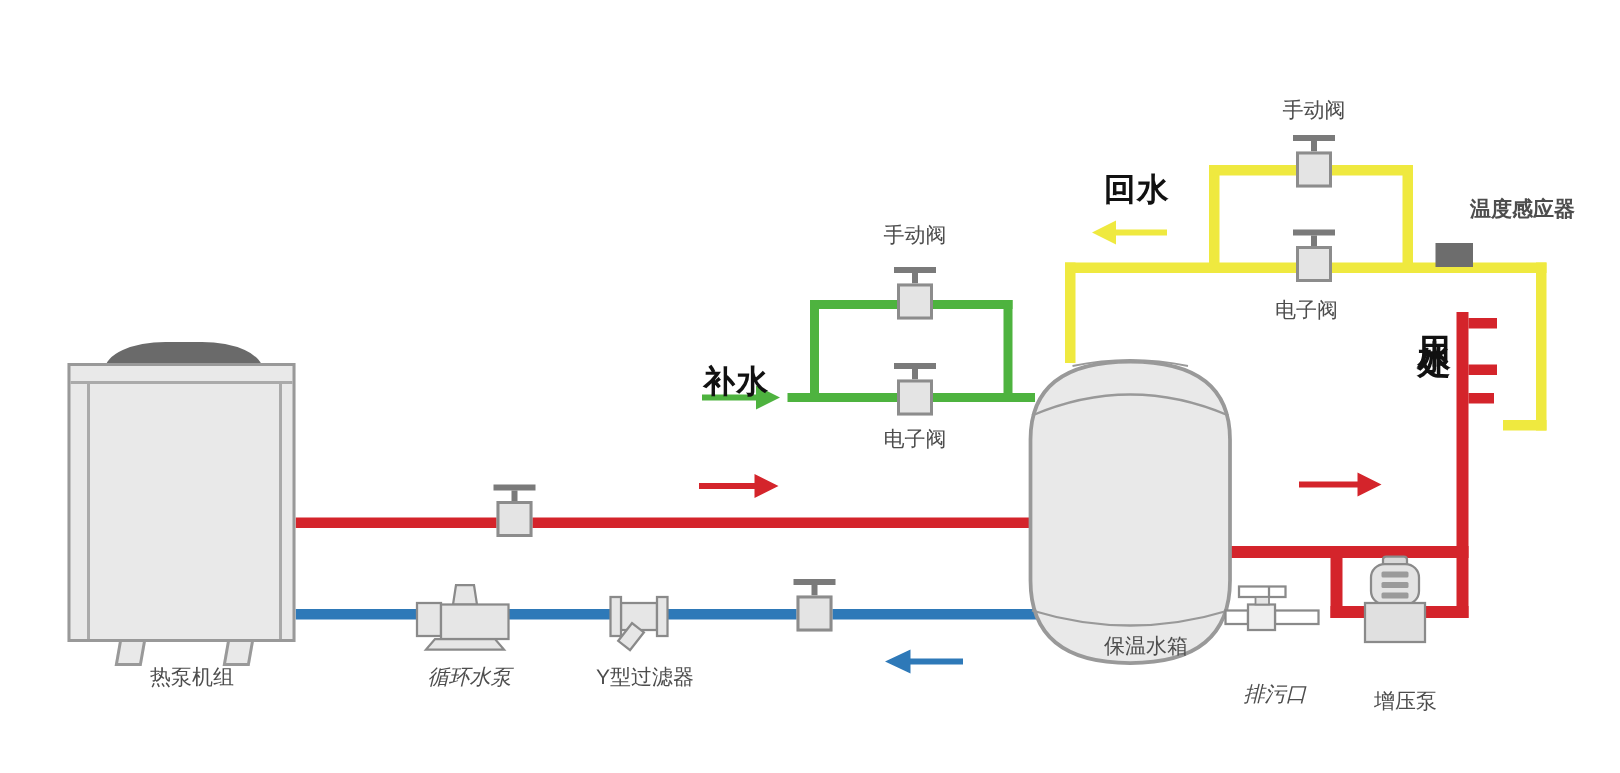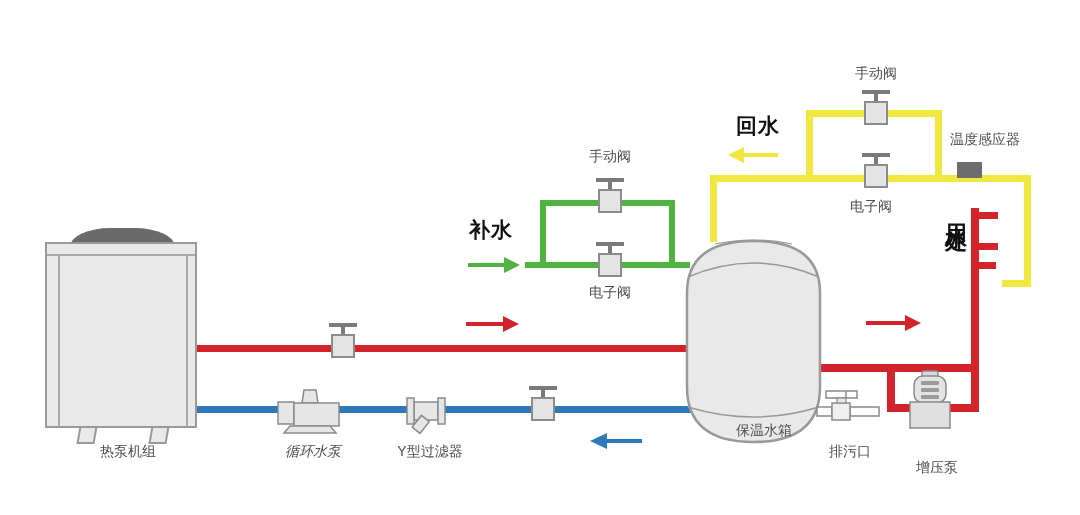--- a/index.html
+++ b/index.html
@@ -147,24 +147,24 @@
   <div class="valve" style="left:862px;top:153px;">
     <div class="valve-bar"></div>
       <div class="valve-stem"></div>
       <div class="valve-box"></div>
   </div>
 
   <div class="lbl" style="left:78px;top:443px;width:100px;z-index:4;">热泵机组</div>
   <div class="lbl" style="left:263px;top:443px;width:100px;z-index:4;font-style:italic;">循环水泵</div>
   <div class="lbl" style="left:380px;top:443px;width:100px;z-index:4;">Y型过滤器</div>
   <div class="lbl" style="left:714px;top:422px;width:100px;z-index:4;">保温水箱</div>
-  <div class="lbl" style="left:810px;top:443px;width:80px;z-index:4;">排污口</div>
+  <div class="lbl" style="left:810px;top:454px;width:80px;z-index:4;font-style:italic;">排污口</div>
   <div class="lbl" style="left:897px;top:459px;width:80px;z-index:4;">增压泵</div>
   <div class="lbl" style="left:570px;top:148px;width:80px;z-index:4;">手动阀</div>
   <div class="lbl" style="left:570px;top:284px;width:80px;z-index:4;">电子阀</div>
   <div class="lbl" style="left:836px;top:65px;width:80px;z-index:4;">手动阀</div>
   <div class="lbl" style="left:831px;top:198px;width:80px;z-index:4;">电子阀</div>
-  <div class="lbl" style="left:935px;top:131px;width:100px;z-index:4;">温度感应器</div>
-  <div class="flow-lbl" style="left:469px;top:216px;z-index:4;">补水</div>
+  <div class="lbl" style="left:965px;top:131px;width:100px;z-index:4;font-weight:bold;">温度感应器</div>
+  <div class="flow-lbl" style="left:469px;top:240px;z-index:4;">补水</div>
   <div class="flow-lbl" style="left:736px;top:112px;z-index:4;">回水</div>
   <div class="vert-lbl" style="left:944px;top:206px;z-index:4;">用水处</div>
 
 </div>
 
 </body></html>

